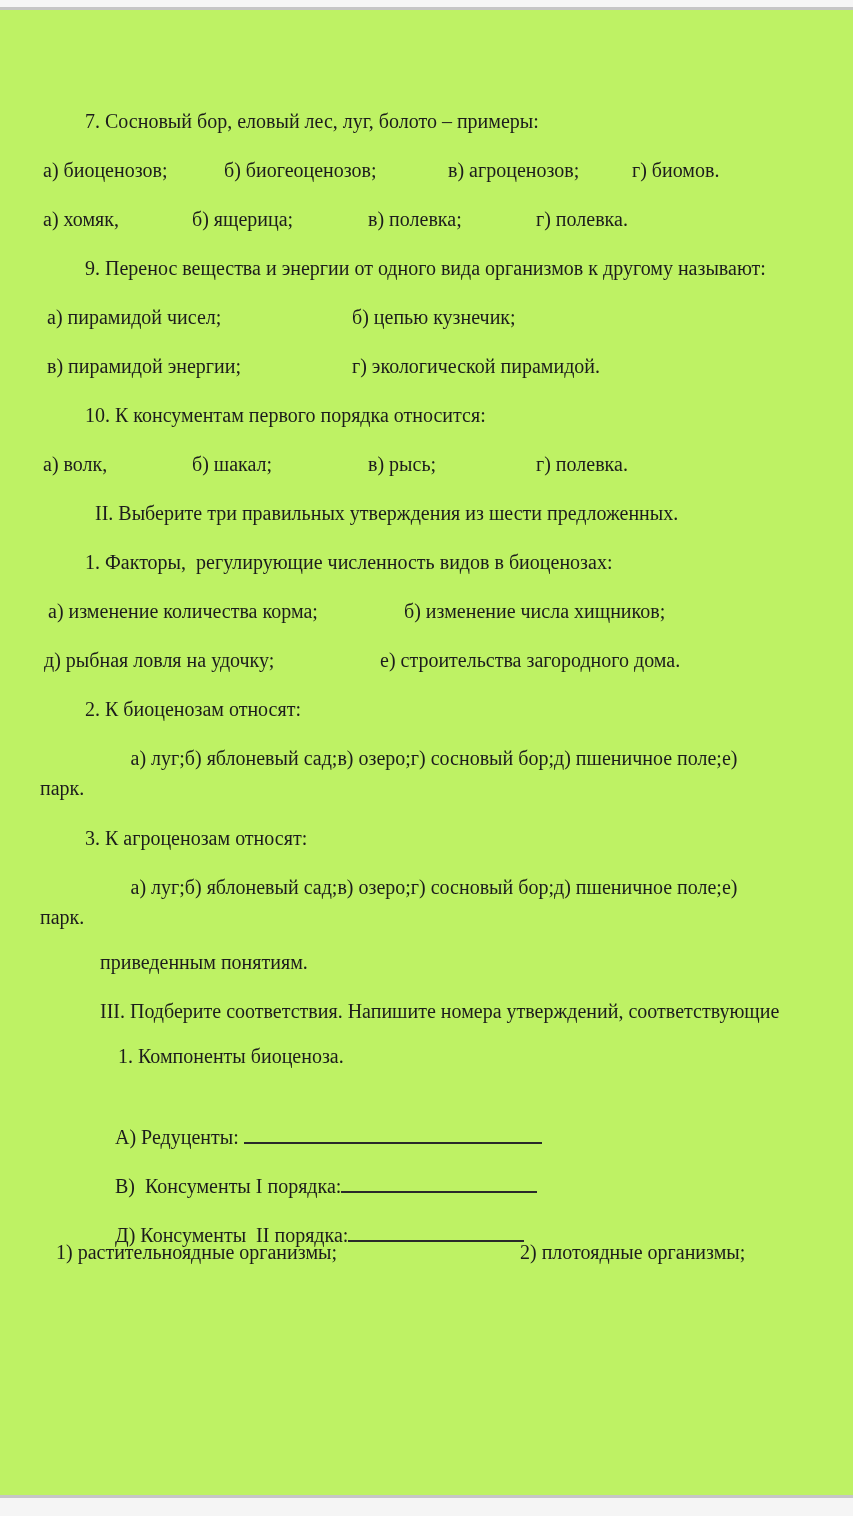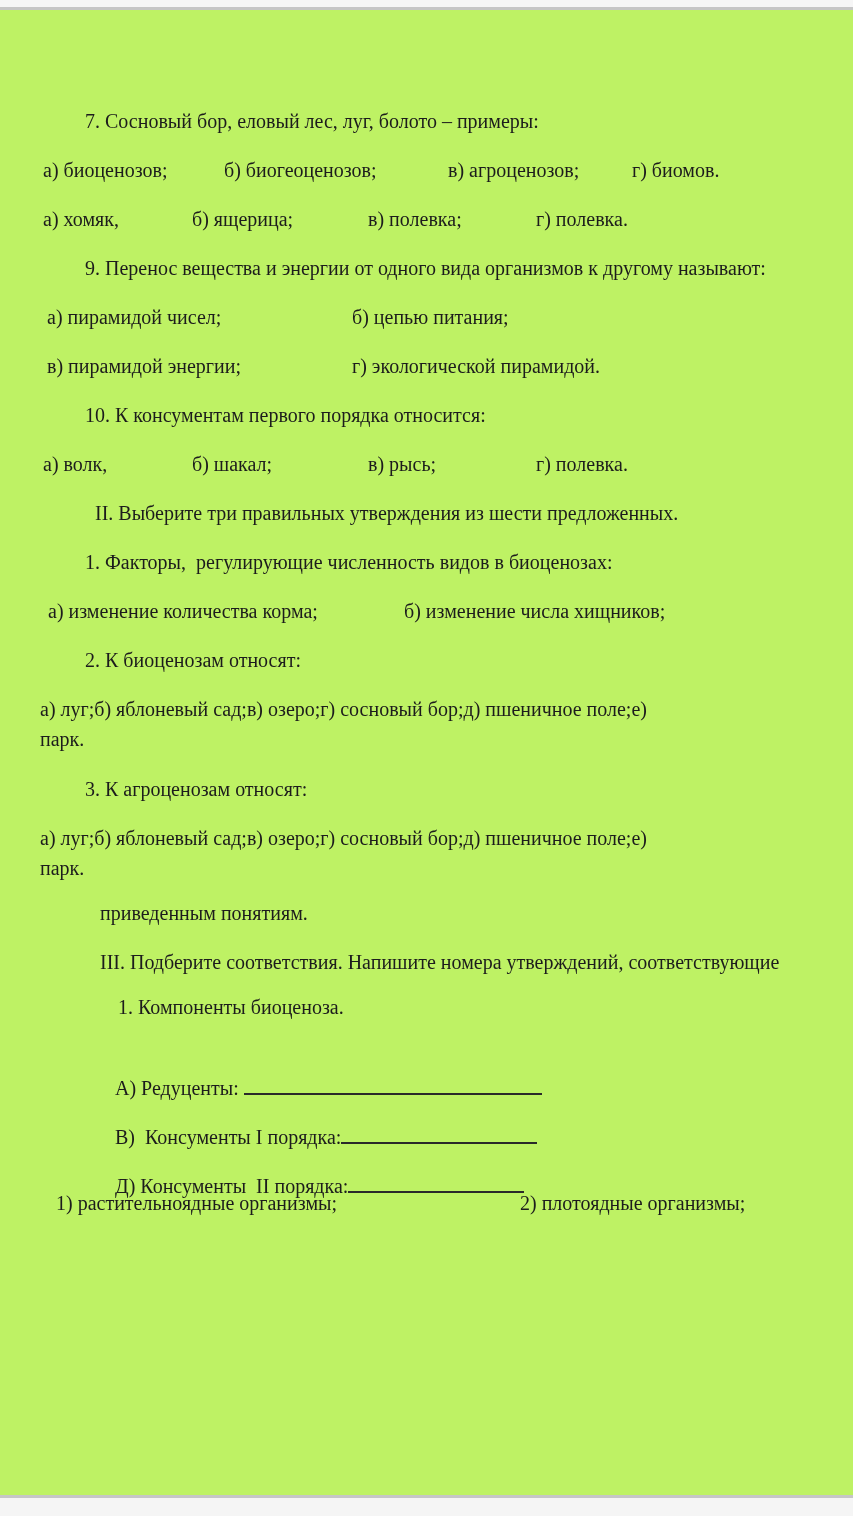--- a/index.html
+++ b/index.html
@@ -73,21 +73,21 @@
     grid-template-columns: 336px auto;
     padding-left: 4px;
   }
   .two-ans {
     display: grid;
     grid-template-columns: 464px auto;
     padding-left: 16px;
   }
   .flex-eco {
     display: flex;
-    justify-content: flex-start;
+    justify-content: center;
     width: 788px;
     margin-bottom: 0;
   }
   .wrapline { margin-bottom: 20px; }
   .wrapline2 { margin-bottom: 15px; }
 
   .blank {
     display: inline-block;
     border-bottom: 2px solid #2a2a2a;
     height: 22px;
@@ -117,41 +117,45 @@
     <div class="row opts4b">
       <span>а) хомяк,</span>
       <span>б) ящерица;</span>
       <span>в) полевка;</span>
       <span>г) полевка.</span>
     </div>
 
     <div class="row title">9. Перенос вещества и энергии от одного вида организмов к другому называют:</div>
     <div class="row two-q9">
       <span>а) пирамидой чисел;</span>
-      <span>б) цепью питания;</span>
+      <span>б) цепью кузнечик;</span>
     </div>
     <div class="row two-q9">
       <span>в) пирамидой энергии;</span>
       <span>г) экологической пирамидой.</span>
     </div>
 
     <div class="row title">10. К консументам первого порядка относится:</div>
     <div class="row opts4b">
       <span>а) волк,</span>
       <span>б) шакал;</span>
       <span>в) рысь;</span>
       <span>г) полевка.</span>
     </div>
 
     <div class="row hdr2">II. Выберите три правильных утверждения из шести предложенных.</div>
 
     <div class="row title">1. Факторы,  регулирующие численность видов в биоценозах:</div>
     <div class="row two-f">
       <span>а) изменение количества корма;</span>
       <span>б) изменение числа хищников;</span>
+    </div>
+    <div class="row two-f3">
+      <span>д) рыбная ловля на удочку;</span>
+      <span>е) строительства загородного дома.</span>
     </div>
 
     <div class="row title">2. К биоценозам относят:</div>
     <div class="row flex-eco">
       <span>а) луг;</span>
       <span>б) яблоневый сад;</span>
       <span>в) озеро;</span>
       <span>г) сосновый бор;</span>
       <span>д) пшеничное поле;</span>
       <span>е)</span>

